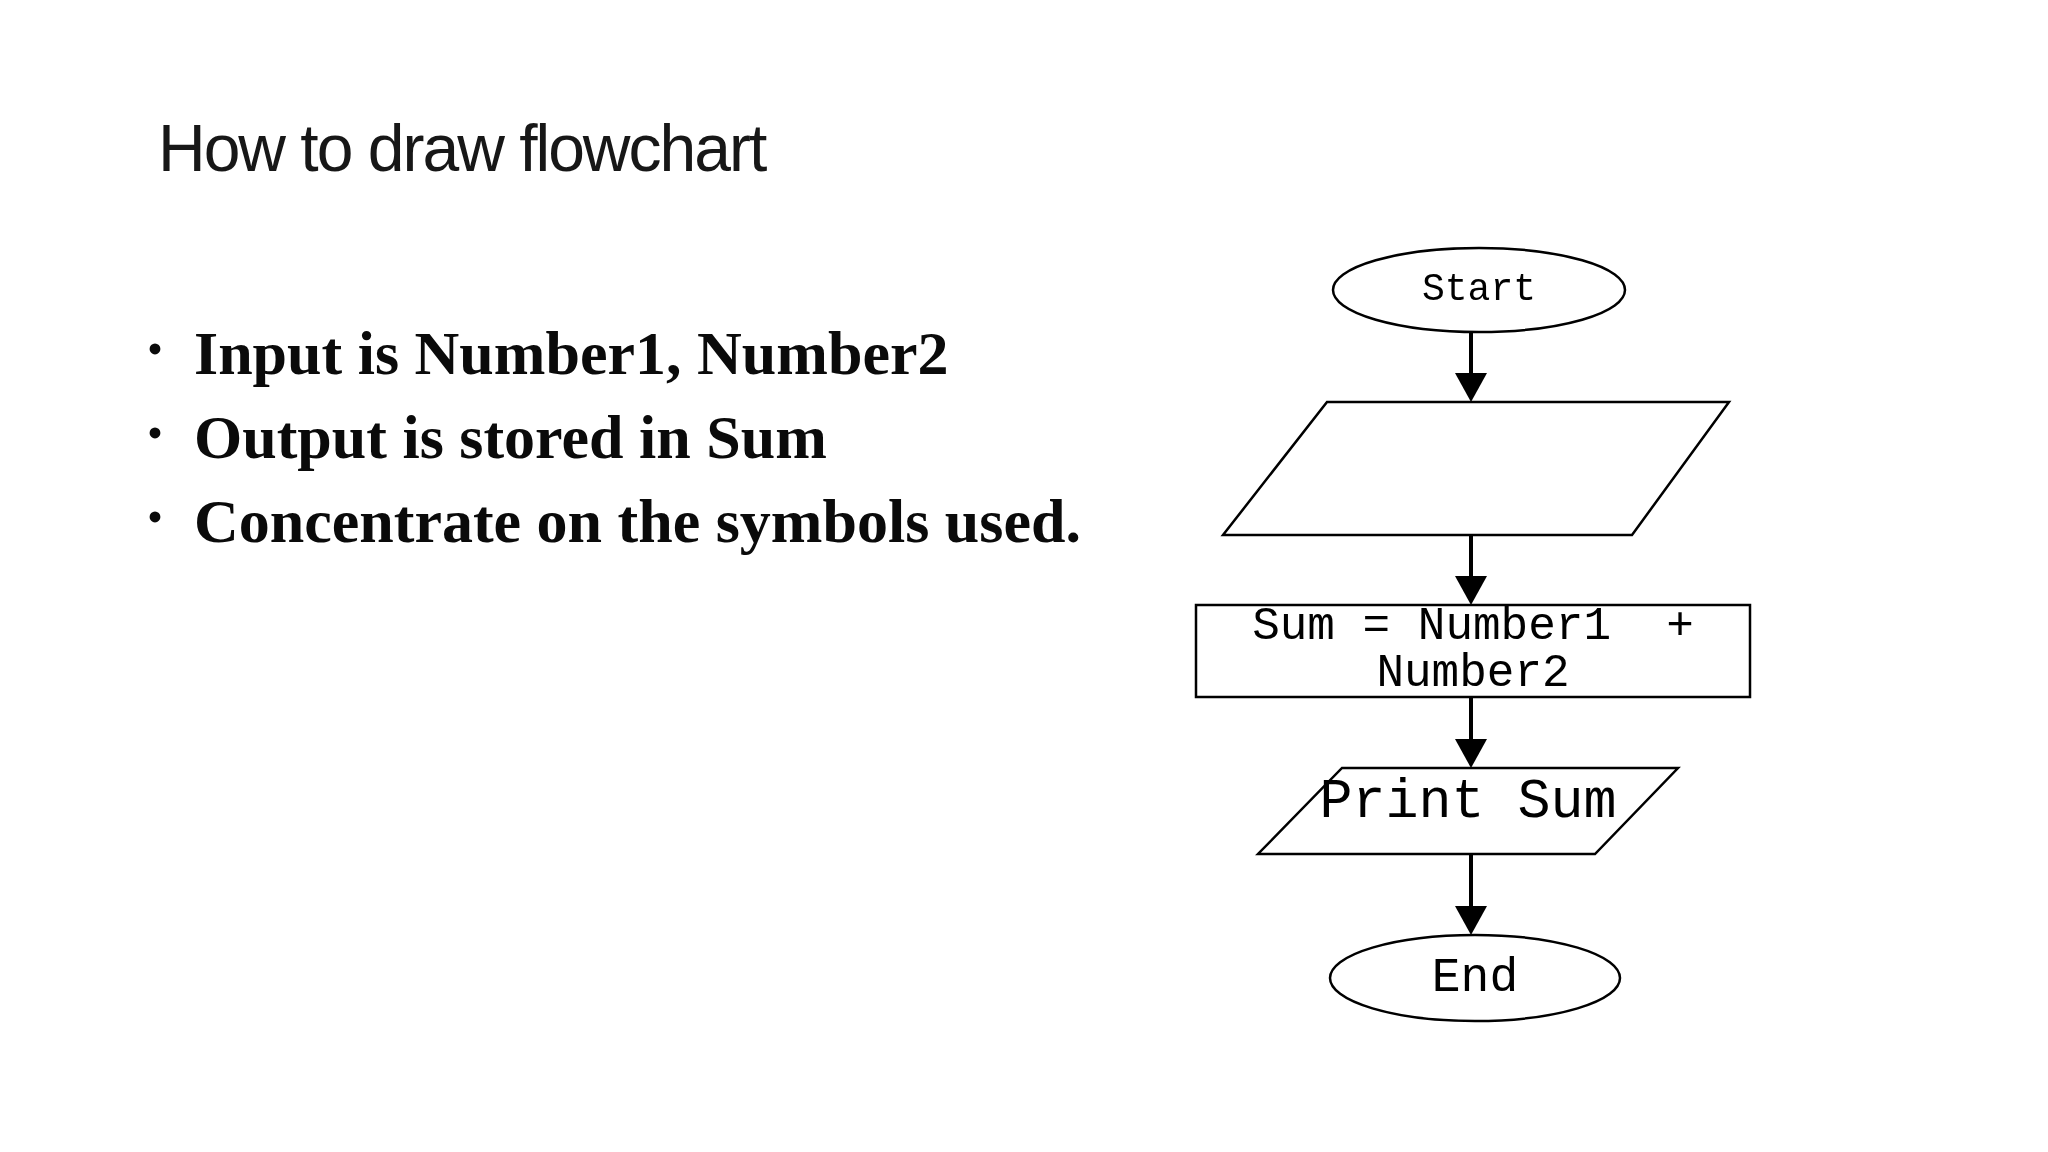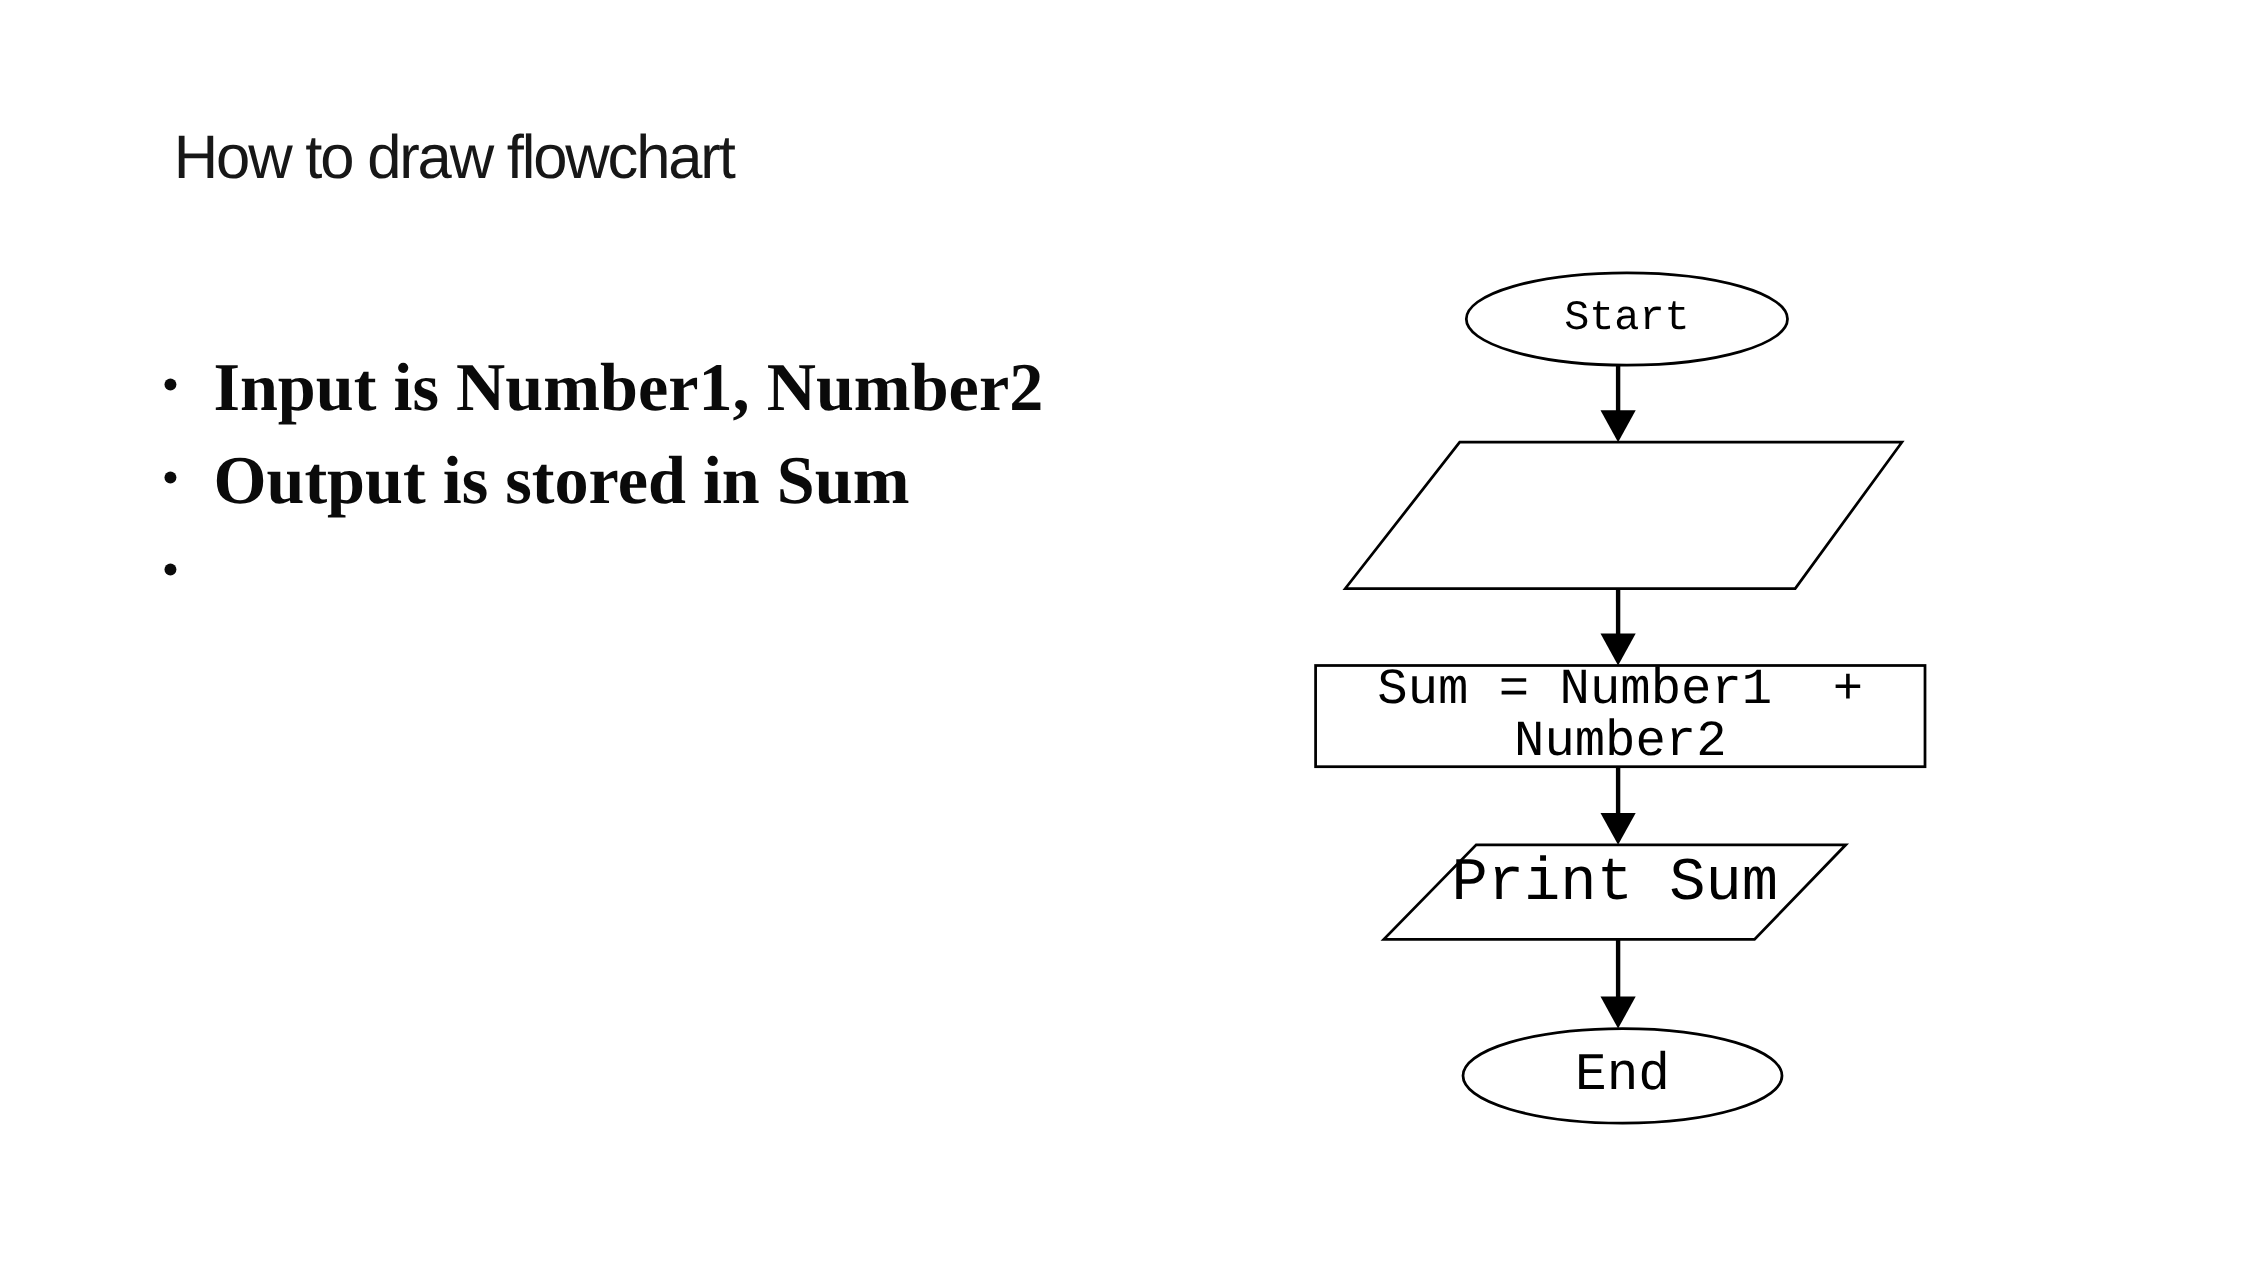--- a/index.html
+++ b/index.html
@@ -17,21 +17,21 @@
   }
 
   
   .title {
     position: absolute;
     left: 158px;
     top: 112px;
     margin: 0;
     font-family: "Liberation Sans", sans-serif;
     font-weight: 300;
-    font-size: 56px;
+    font-size: 66px;
     line-height: 1.1;
     letter-spacing: -2px;
     color: #171717;
     white-space: nowrap;
   }
 
   
   .bullets {
     position: absolute;
     left: 148px;
@@ -100,20 +100,21 @@
     <li>
       <span class="dot">•</span>
       <span>Input is Number1, Number2</span>
     </li>
     <li>
       <span class="dot">•</span>
       <span>Output is stored in Sum</span>
     </li>
     <li>
       <span class="dot">•</span>
+      <span>Concentrate on the symbols used.</span>
     </li>
   </ul>
 
   <div class="flowchart">
     <svg width="2048" height="1152" viewBox="0 0 2048 1152">
 
       <ellipse cx="1479" cy="290" rx="146" ry="42" fill="#ffffff" stroke="#000000" stroke-width="2.5"></ellipse>
 
       <g>
         <line x1="1471" y1="332" x2="1471" y2="376" stroke="#000000" stroke-width="4"></line>

